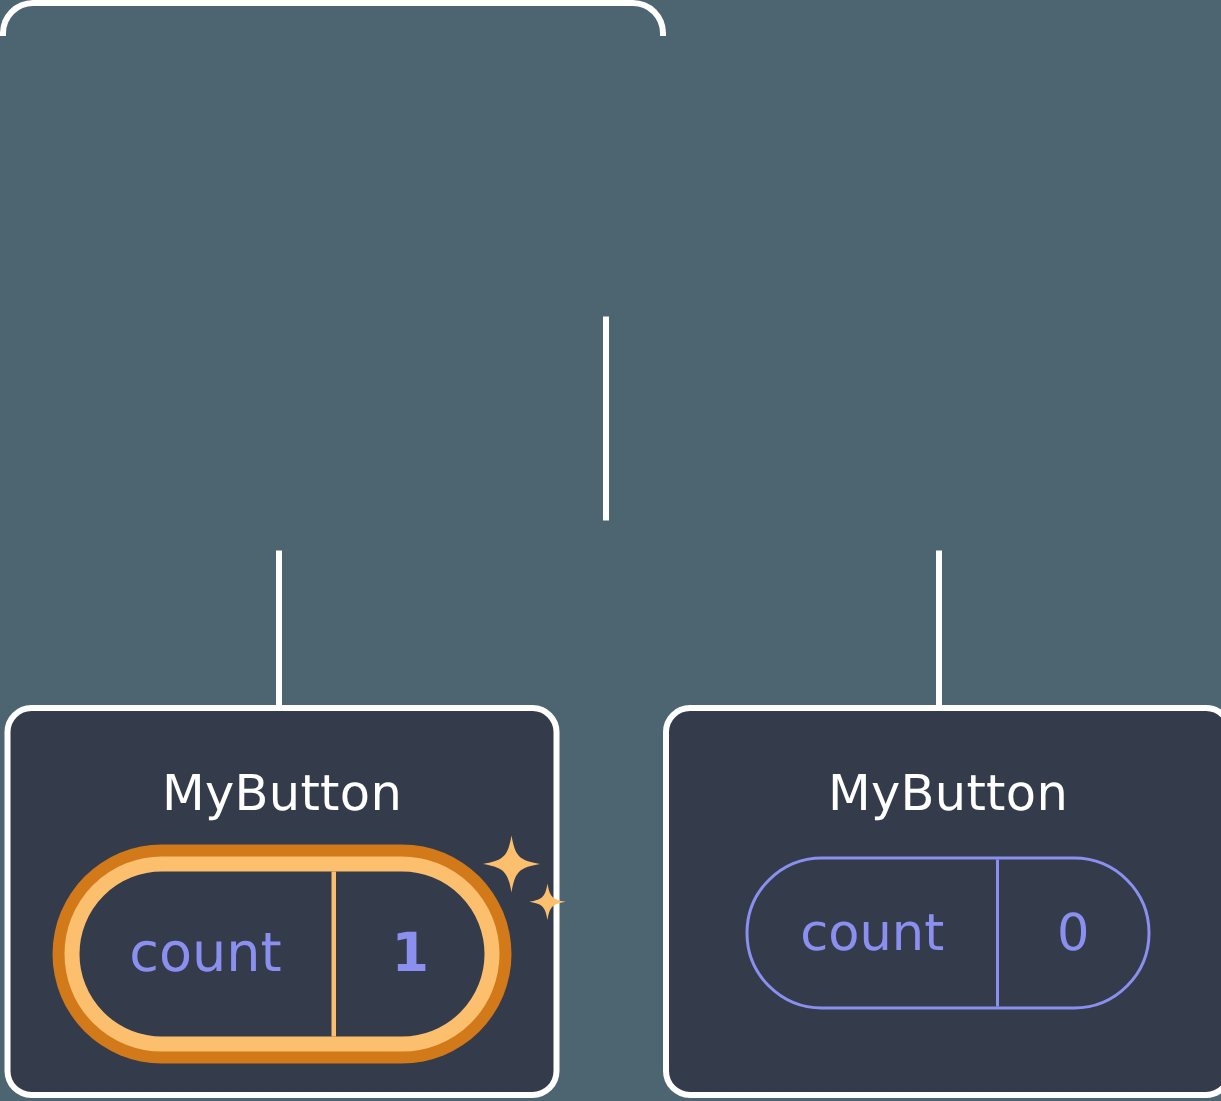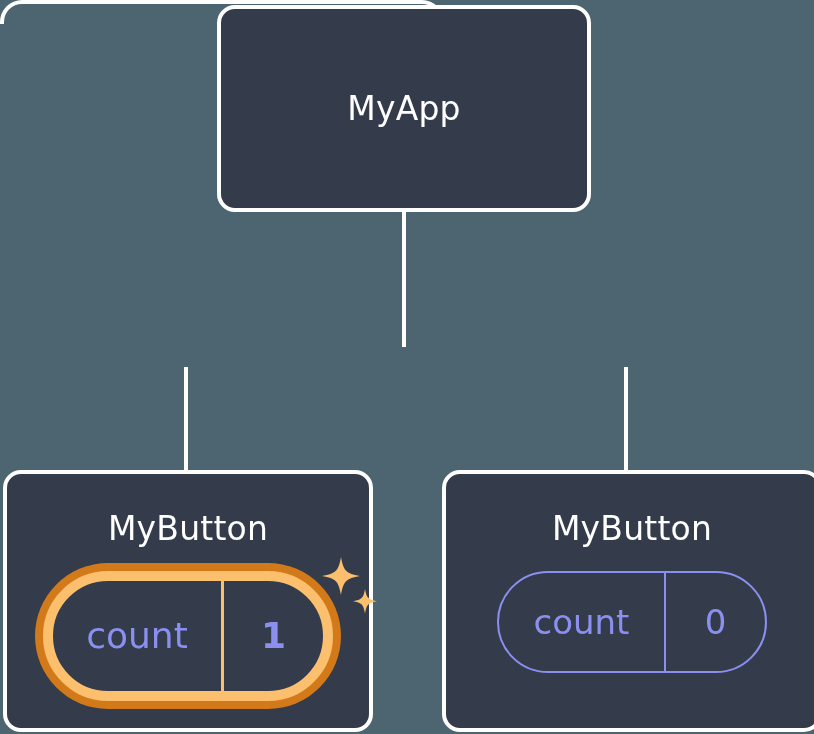--- a/index.html
+++ b/index.html
@@ -171,23 +171,20 @@
 </head>
 <body>
 
 <div id="stage">
 
   <div class="conn conn-trunk"></div>
   <div class="conn-bar"></div>
   <div class="conn conn-drop-left"></div>
   <div class="conn conn-drop-right"></div>
 
-  <div class="card card-root">
-    <div class="card-title">MyApp</div>
-  </div>
 
   <div class="card card-child-left">
     <div class="card-title">MyButton</div>
 
     <div class="pill-wrap">
       <div class="pill-hl">
         <div class="pill-key">count</div>
         <div class="pill-val">1</div>
       </div>
 

